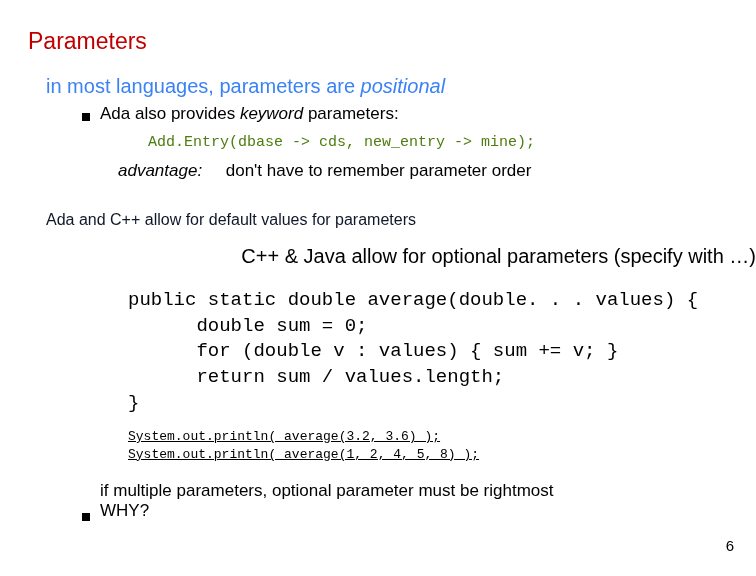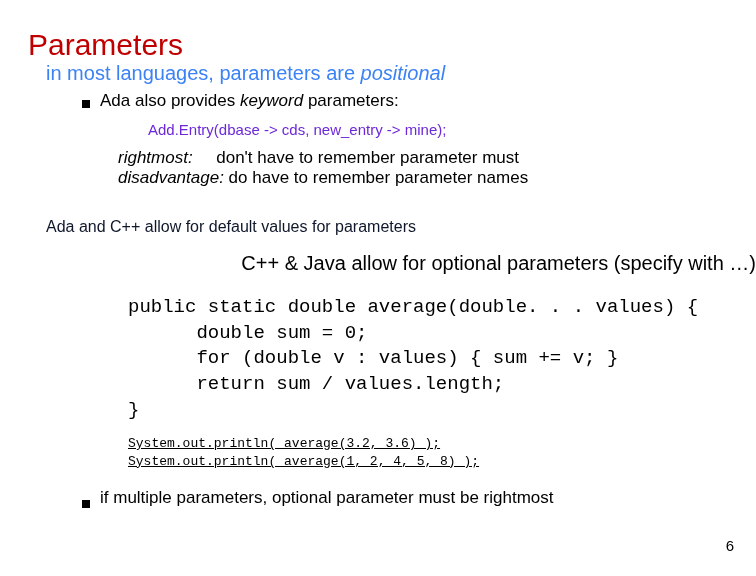--- a/index.html
+++ b/index.html
@@ -6,22 +6,23 @@
   body {
     width: 756px;
     height: 576px;
     background: #ffffff;
     font-family: Arial, Helvetica, sans-serif;
     position: relative;
     padding: 28px 0 0 28px;
   }
   .title {
     color: #c00000;
-    font-size: 30px;
+    font-size: 23px;
     font-weight: normal;
+    margin-bottom: 20px;
   }
   .body-text {
     color: #3b82f6;
     font-size: 20px;
     margin-left: 18px;
     margin-bottom: 6px;
   }
   .italic { font-style: italic; }
   .bullet-row {
     display: flex;
@@ -35,23 +36,23 @@
     background: #000;
     margin-top: 6px;
     margin-right: 10px;
     flex-shrink: 0;
   }
   .bullet-text {
     font-size: 17px;
     color: #000;
   }
   .code-line {
-    font-family: Liberation Sans, sans-serif;
+    font-family: Liberation Mono, monospace;
     font-size: 15px;
-    color: #6d28d9;
+    color: #4d7c0f;
     margin-left: 120px;
     margin-top: 10px;
     margin-bottom: 10px;
     white-space: pre;
   }
   .adv-block {
     margin-left: 90px;
     font-size: 17px;
     color: #000;
     margin-bottom: 30px;
@@ -118,37 +119,37 @@
 <div class="bullet-row">
   <div class="bullet"></div>
   <div class="bullet-text">
     <span>Ada also provides </span><span class="italic">keyword</span><span> parameters:</span>
   </div>
 </div>
 
 <div class="code-line">Add.Entry(dbase -&gt; cds, new_entry -&gt; mine);</div>
 
 <div class="adv-block">
-  <div class="adv-line"><span class="italic">rightmost:</span><span>     don't have to remember parameter must</span></div>
-  <div class="adv-line"><span class="italic">disadvantage:</span><span> do have to remember parameter names</span></div>
+  <div class="adv-line"><span class="italic">advantage:</span><span>     don't have to remember parameter order</span></div>
 </div>
 
 <div class="section2">Ada and C++ allow for default values for parameters</div>
 
 <div class="section3">C++ &amp; Java allow for optional parameters (specify with …)</div>
 
 <div class="code-block">public static double average(double. . . values) {
       double sum = 0;
       for (double v : values) { sum += v; }
       return sum / values.length;
 }</div>
 
 <div class="code-block2">System.out.println( average(3.2, 3.6) );
 System.out.println( average(1, 2, 4, 5, 8) );</div>
 
 <div class="final-bullet-row">
   <div class="bullet"></div>
   <div class="final-text">
     <div>if multiple parameters, optional parameter must be rightmost</div>
+    <div>WHY?</div>
   </div>
 </div>
 
 <div class="page-num">6</div>
 
 </body></html>

